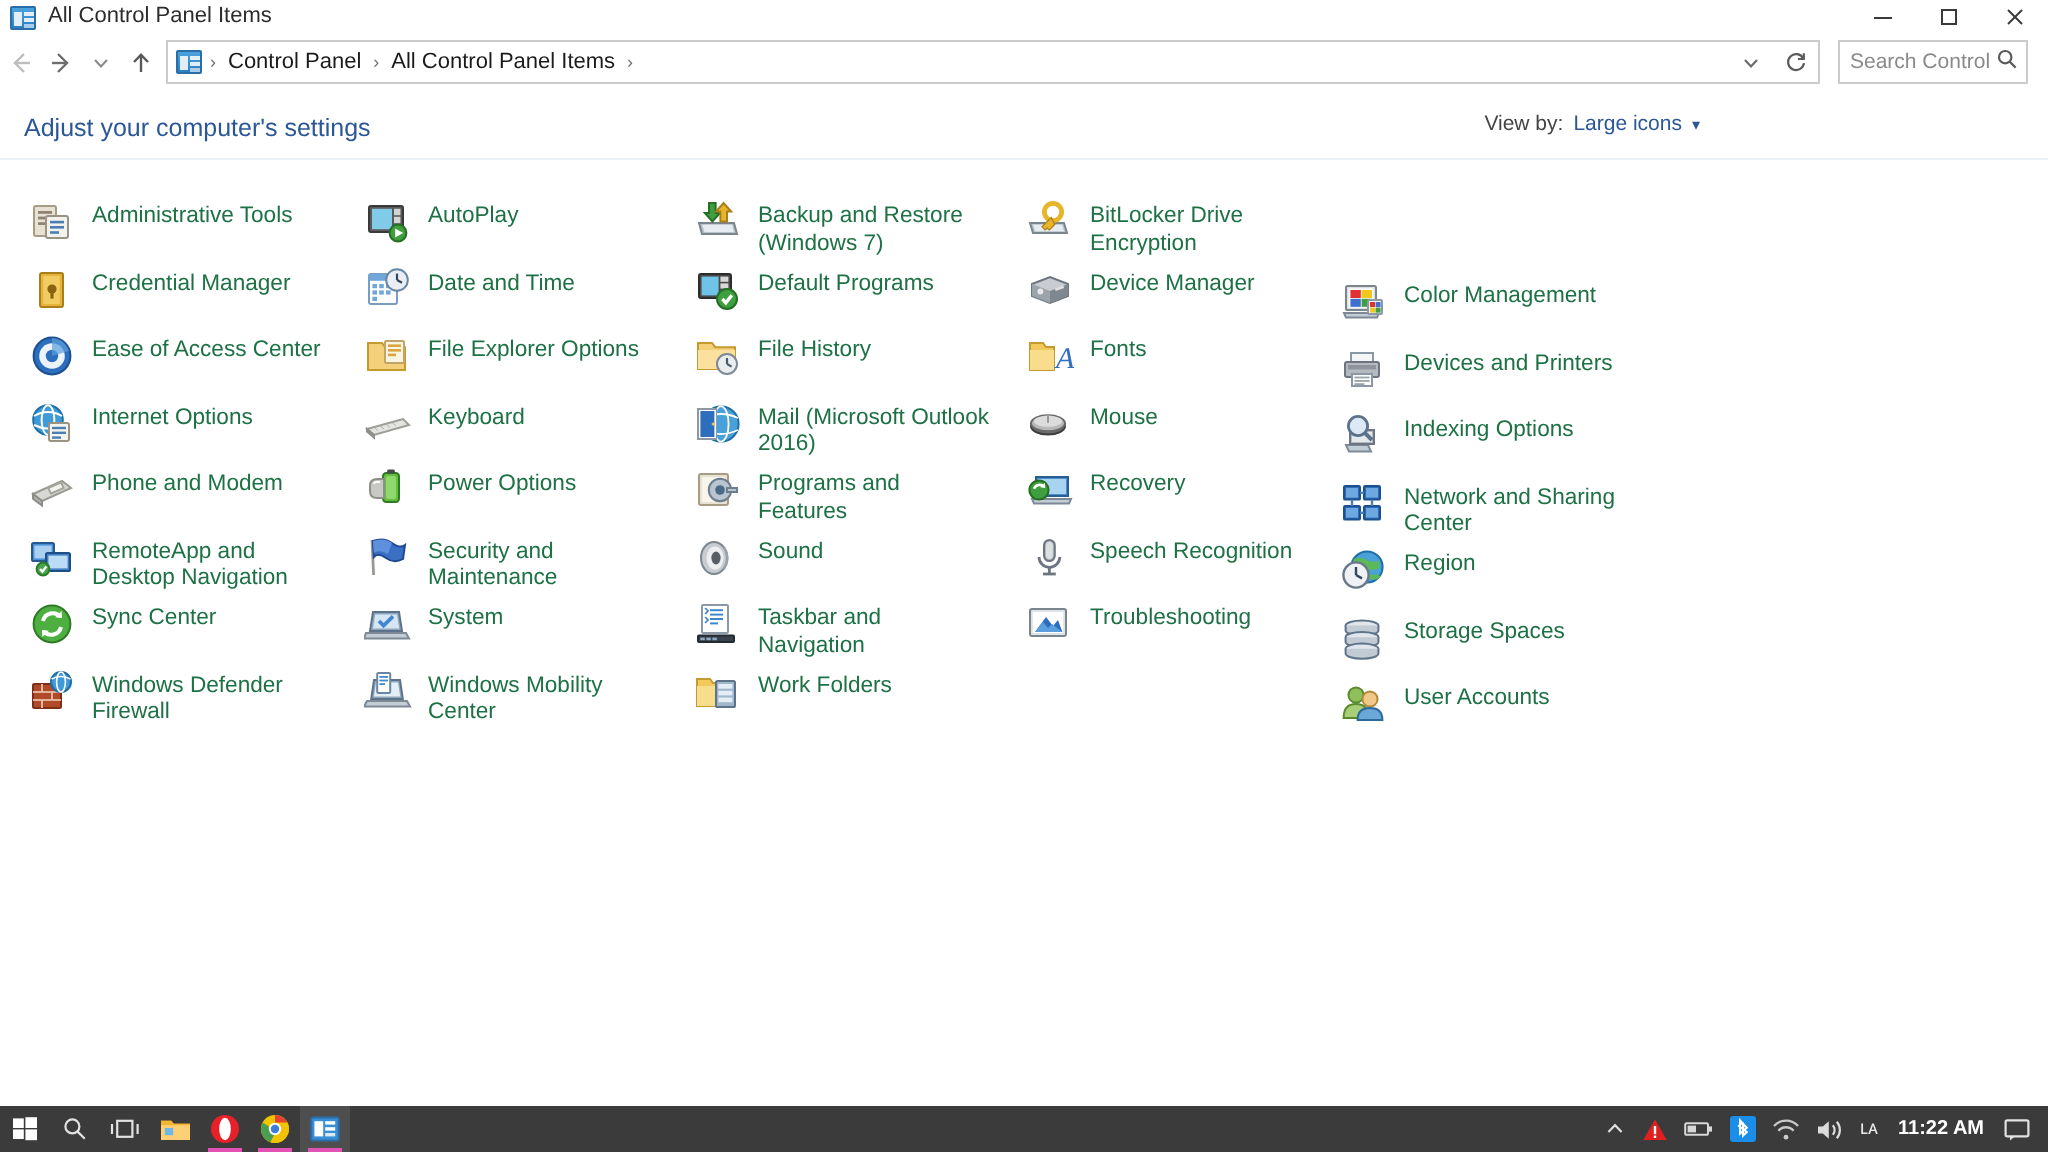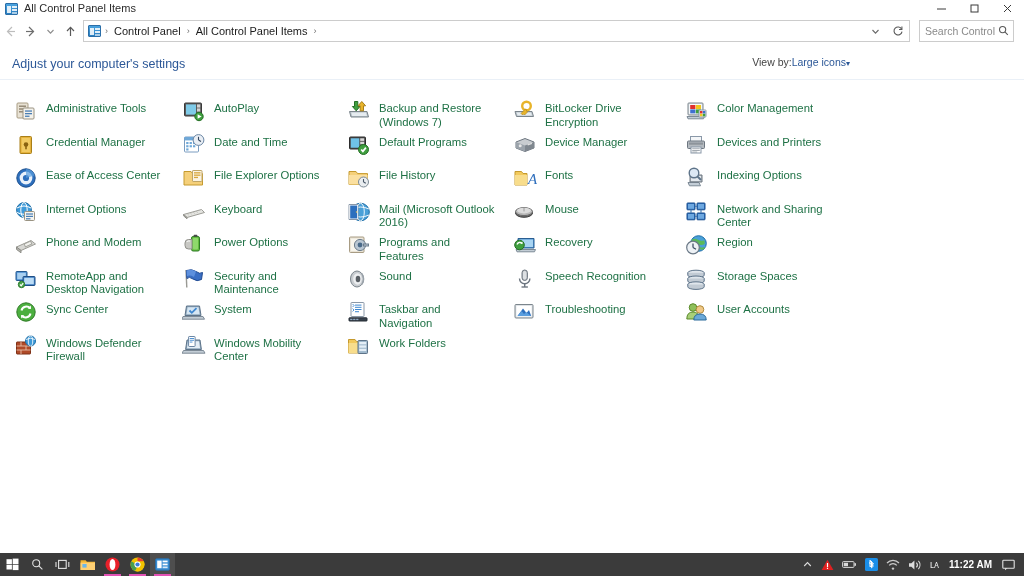--- a/index.html
+++ b/index.html
@@ -105,21 +105,21 @@
   }
   #header-row {
     position: absolute; left: 0; top: 9px; width: 864px; height: 22px;
   }
   #page-title {
     position: absolute; left: 12px; top: 0;
     font-size: 12.5px; color: #2b5797; line-height: 20px; white-space: nowrap;
   }
   #viewby {
     position: absolute; right: 14px; top: 2px;
-    display: flex; align-items: baseline; 
+    display: flex; align-items: baseline; gap: 5px;
   }
   #viewby .vb-label { font-size: 10.5px; color: #444; }
   #viewby .vb-value { font-size: 10.5px; color: #2b5797; }
   #viewby .vb-caret { font-size: 8px; color: #2b5797; }
   #separator {
     position: absolute; left: 0; top: 34px; width: 1024px; height: 1px;
     background: #eaf0f7;
   }
 
   
@@ -679,21 +679,21 @@
             <svg width="24" height="24" viewBox="0 0 24 24">
               <rect x="2" y="4.5" width="18" height="13.5" rx="1" fill="#dfe3e7" stroke="#7b858c"></rect>
               <rect x="3.4" y="6" width="15.2" height="10.5" fill="#ffffff"></rect>
               <path d="M4.5 16 L10 8.5 L13.5 13 L16 10 L18.2 16 Z" fill="#2d6fbd"></path>
               <path d="M4.5 16 L8.5 11 L11 14 L13 12 L18.2 16 Z" fill="#5a9ede"></path>
             </svg>
           </span>
           <span class="lbl">Troubleshooting</span>
         </div>
       </div>
-      <div class="col" style="left: 671px;">
+      <div class="col" style="left: 656px; margin-top: 40px;">
         <div class="cp-item">
           <span class="ico">
             <svg width="24" height="24" viewBox="0 0 24 24">
               <rect x="3" y="4" width="15" height="12" rx="0.8" fill="#dde2e7" stroke="#7b858c"></rect>
               <rect x="4.3" y="5.2" width="12.4" height="9.6" fill="#ffffff"></rect>
               <rect x="5.2" y="6" width="5.2" height="4" fill="#e03030"></rect>
               <rect x="10.8" y="6" width="5.2" height="4" fill="#f2c81e"></rect>
               <rect x="5.2" y="10.4" width="5.2" height="4" fill="#3f6fd0"></rect>
               <rect x="10.8" y="10.4" width="5.2" height="4" fill="#3f9f3f"></rect>
               <path d="M2 17.5 L19.5 17.5 L18.5 19.8 L3 19.8 Z" fill="#c3cdd6" stroke="#7d8a96"></path>

